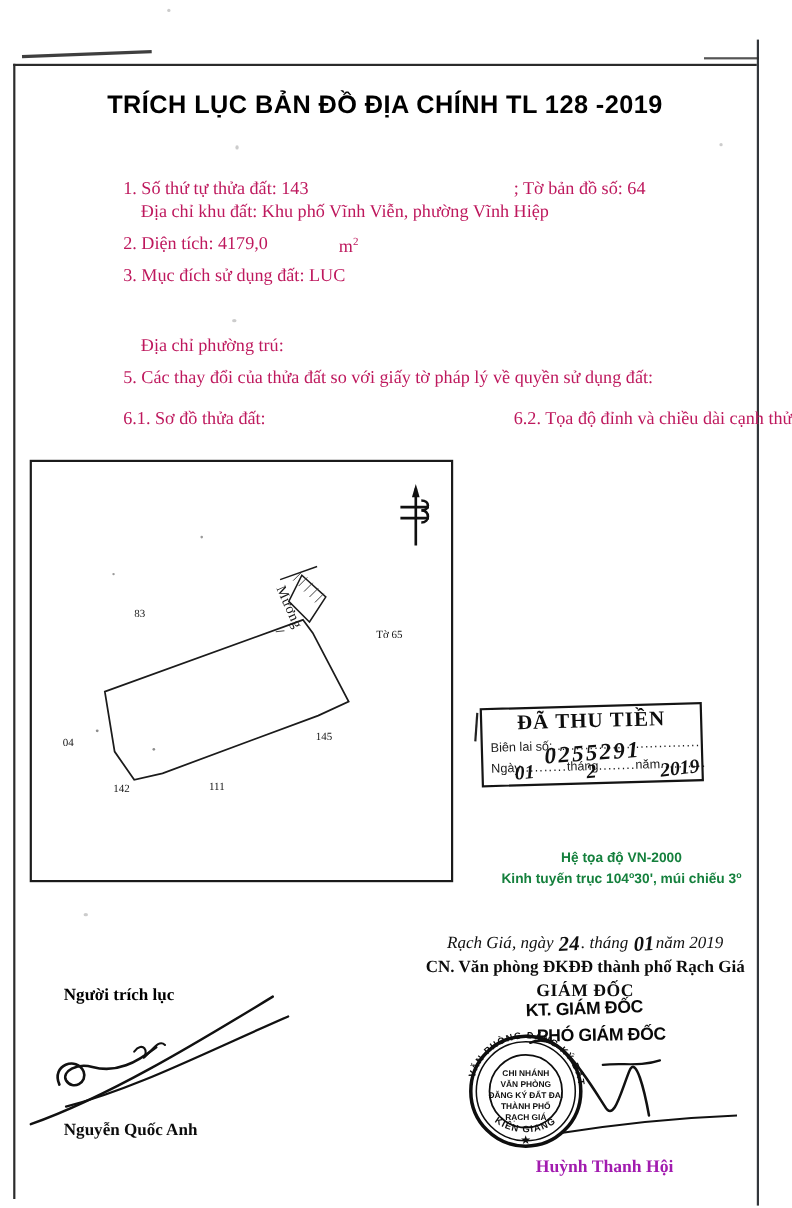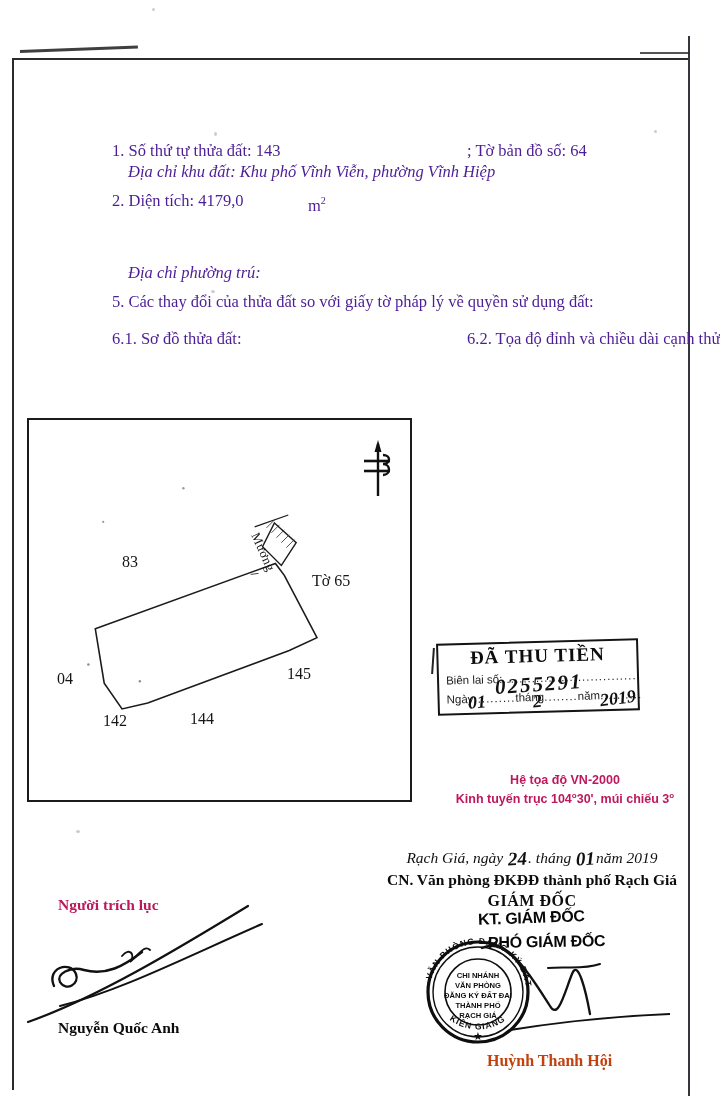--- a/index.html
+++ b/index.html
@@ -42,50 +42,50 @@
     text-align:center;
     font-family:"Liberation Sans", sans-serif;
     font-weight:bold;
     font-size:23px;
     letter-spacing:.4px;
     color:#000;
   }
 
   
   .body-text{
-    position:absolute;left:112px;top:140px;width:575px;
-    font-size:16.5px;line-height:21px;color:#4c1d95;
+    position:absolute;left:112px;top:160px;width:575px;
+    font-size:16.5px;line-height:21px;color:#be185d;
   }
   .line{position:relative;white-space:nowrap;}
-  .indent{padding-left:16px;font-style:italic;}
+  .indent{padding-left:16px;}
   .col-right{position:absolute;left:355px;top:0;}
   .col-right2{position:absolute;left:348px;top:0;}
   .col-right3{position:absolute;left:196px;top:0;text-align:center;}
   .sup{font-size:10px;vertical-align:super;}
   .gap-sm{height:8px;}
   .gap-md{height:15px;}
   .gap-lg{height:20px;}
 
   
   .map-box{
     position:absolute;left:27px;top:418px;width:385px;height:384px;
     border:2px solid #1b1b1b;box-sizing:border-box;background:#fff;
   }
   .map-svg{position:absolute;left:0;top:0;width:100%;height:100%;}
 
   .map-label{
-    position:absolute;font-size:16px;color:#151515;
+    position:absolute;font-size:10px;color:#151515;
     font-family:"Liberation Serif", serif;
   }
   .lbl-83{left:122px;top:553px;}
   .lbl-04{left:57px;top:670px;}
   .lbl-142{left:103px;top:712px;}
   .lbl-144{left:190px;top:710px;}
   .lbl-145{left:287px;top:665px;text-align:center;}
-  .lbl-to65{left:312px;top:572px;}
+  .lbl-to65{left:342px;top:572px;}
   .lbl-muong{
     left:262px;top:530px;
     transform:rotate(66deg);transform-origin:left top;
     font-size:13px;letter-spacing:.5px;
   }
 
   
   .north{position:absolute;left:358px;top:440px;width:40px;height:58px;}
 
   
@@ -119,21 +119,21 @@
   .hand-year{left:600px;top:688px;font-size:18px;transform:rotate(-7deg);}
   .stamp-tick{
     position:absolute;left:432px;top:648px;width:0;height:26px;
     border-left:2px solid #222;transform:rotate(4deg);
   }
 
   
   .coord-note{
     position:absolute;left:440px;top:772px;width:250px;text-align:center;
     font-family:"Liberation Sans", sans-serif;font-size:12.5px;
-    line-height:16px;color:#be185d;font-weight:600;
+    line-height:16px;color:#15803d;font-weight:600;
   }
   .deg{font-size:8px;vertical-align:super;}
 
   
   .sig-right{
     position:absolute;left:372px;top:846px;width:320px;text-align:center;
   }
   .sig-date{
     font-style:italic;font-size:15.5px;color:#101010;white-space:nowrap;
   }
@@ -152,25 +152,25 @@
     position:absolute;left:478px;top:906px;width:200px;
     font-family:"Liberation Sans", sans-serif;font-weight:bold;
     color:#080808;text-align:left;line-height:24px;
   }
   .overstamp .l1{font-size:16px;letter-spacing:-.3px;transform:rotate(-2deg);display:inline-block;}
   .overstamp .l2{font-size:16px;letter-spacing:-.3px;transform:rotate(-1deg);display:inline-block;margin-left:10px;}
 
   .sig-left{
     position:absolute;left:58px;top:896px;width:230px;
   }
-  .sig-left .role{font-weight:bold;font-size:15.5px;color:#be185d;}
+  .sig-left .role{font-weight:bold;font-size:15.5px;color:#000000;}
   .sig-left .name{position:absolute;left:0;top:123px;font-weight:bold;font-size:15.5px;white-space:nowrap;color:#0c0c0c;}
   .sig-right-name{
     position:absolute;left:487px;top:1052px;font-weight:bold;font-size:16px;
-    white-space:nowrap;color:#c2410c;
+    white-space:nowrap;color:#a21caf;
   }
 
   .ink{position:absolute;pointer-events:none;}
   .seal{position:absolute;left:417px;top:930px;width:122px;height:118px;}
 
   .speck{position:absolute;background:#9a9a9a;border-radius:50%;opacity:.5;}
 </style>
 </head>
 <body>
 
@@ -180,20 +180,21 @@
   <div class="frame-right"></div>
   <div class="frame-top-nub"></div>
   <div class="frame-top-right-nub"></div>
 
   <div class="speck" style="left:152px;top:8px;width:3px;height:3px;"></div>
   <div class="speck" style="left:214px;top:132px;width:3px;height:4px;"></div>
   <div class="speck" style="left:654px;top:130px;width:3px;height:3px;"></div>
   <div class="speck" style="left:211px;top:290px;width:4px;height:3px;"></div>
   <div class="speck" style="left:76px;top:830px;width:4px;height:3px;"></div>
 
+  <div class="title">TRÍCH LỤC BẢN ĐỒ ĐỊA CHÍNH TL 128 -2019</div>
 
   <div class="body-text">
 
     <div class="line">
       <span>1. Số thứ tự thửa đất:</span>
       <span>143</span>
       <span class="col-right">
         <span>; Tờ bản đồ số:</span>
         <span>64</span>
       </span>
@@ -210,20 +211,24 @@
     <div class="line">
       <span>2. Diện tích:</span>
       <span>4179,0</span>
       <span class="col-right3">
         <span>m</span><span class="sup">2</span>
       </span>
     </div>
 
     <div class="gap-sm"></div>
 
+    <div class="line">
+      <span>3. Mục đích sử dụng đất:</span>
+      <span>LUC</span>
+    </div>
 
     <div class="gap-sm"></div>
 
 
     <div class="gap-lg"></div>
     <div class="gap-md"></div>
 
     <div class="line indent">
       <span>Địa chỉ phường trú:</span>
     </div>
@@ -274,21 +279,21 @@
     <line x1="20" y1="4" x2="20" y2="56" stroke="#101010" stroke-width="2.4"></line>
     <polygon points="20,0 16.5,12 23.5,12" fill="#101010"></polygon>
     <line x1="6" y1="21" x2="32" y2="21" stroke="#101010" stroke-width="2.6"></line>
     <line x1="6" y1="31" x2="32" y2="31" stroke="#101010" stroke-width="2.6"></line>
     <path d="M25,15 C33,15 33,24 25,24 C33,24 33,35 25,35" fill="none" stroke="#101010" stroke-width="2.4"></path>
   </svg>
 
   <div class="map-label lbl-83">83</div>
   <div class="map-label lbl-04">04</div>
   <div class="map-label lbl-142">142</div>
-  <div class="map-label lbl-144">144</div>
+  <div class="map-label lbl-144">111</div>
   <div class="map-label lbl-145">145</div>
   <div class="map-label lbl-to65">Tờ 65</div>
   <div class="map-label lbl-muong">Mương</div>
 
   <div class="stamp-tick"></div>
   <div class="paid-stamp">
     <div class="paid-title">ĐÃ THU TIỀN</div>
     <div class="paid-row r1">
       <span>Biên lai số:</span><span class="dots">.................................</span>
     </div>

